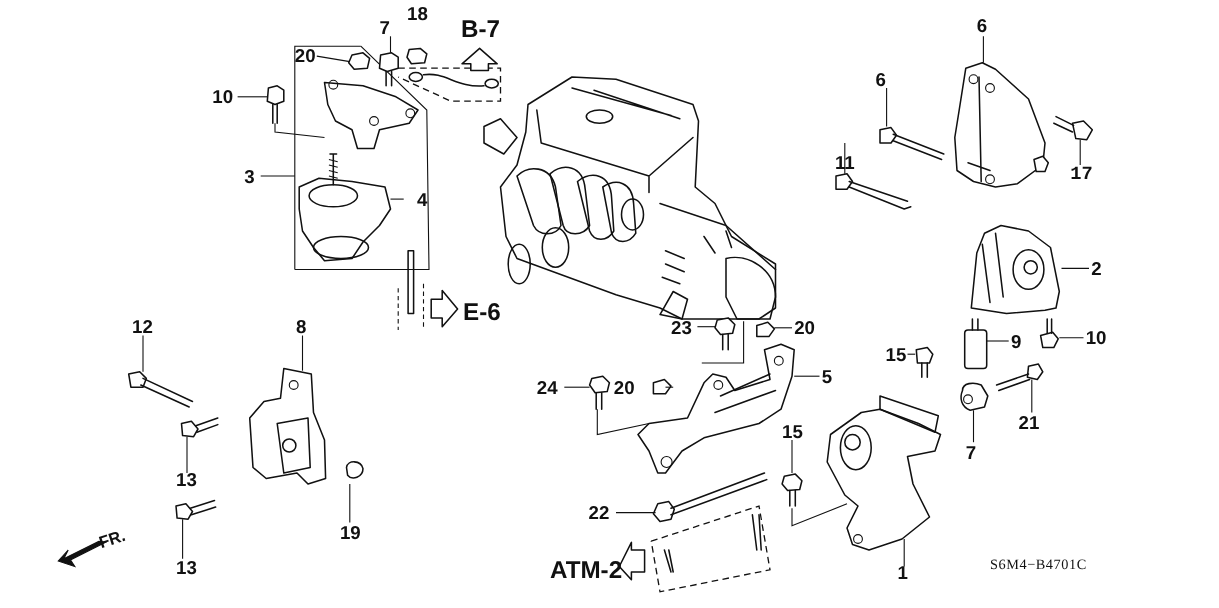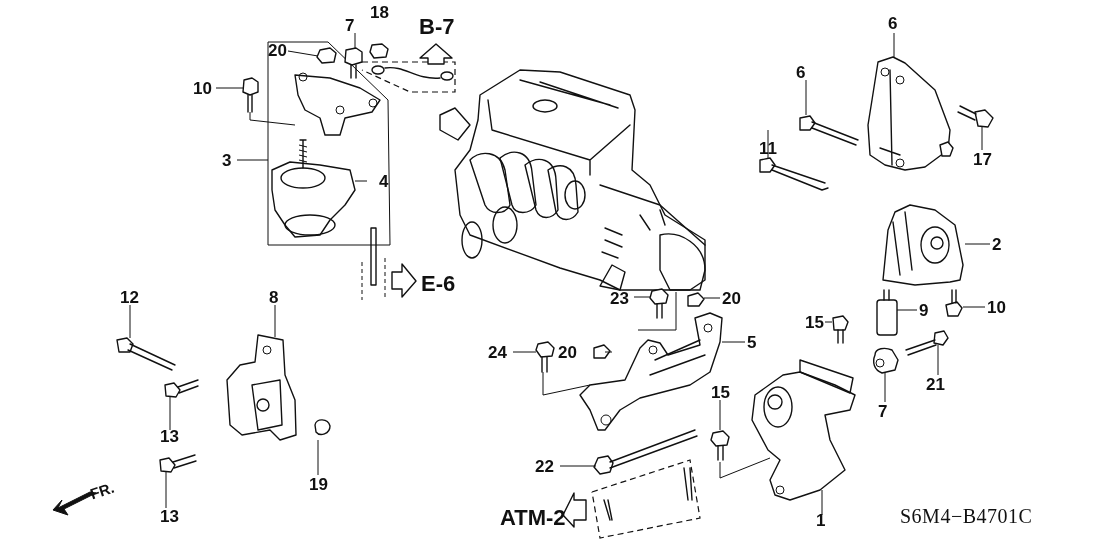--- a/index.html
+++ b/index.html
@@ -1,20 +1,20 @@
 <!DOCTYPE html>
 <html><head>
 <meta charset="utf-8">
 <style>
   html,body{margin:0;padding:0;background:#ffffff;}
   body{width:1108px;height:553px;overflow:hidden;position:relative;font-family:"Liberation Sans",sans-serif;}
   #diagram{position:absolute;left:0;top:0;width:1108px;height:553px;}
   .lbl{position:absolute;font-family:"Liberation Sans",sans-serif;font-weight:bold;font-size:17px;color:#111;line-height:1;white-space:nowrap;}
   .ref{position:absolute;font-family:"Liberation Sans",sans-serif;font-weight:bold;font-size:22px;color:#111;line-height:1;white-space:nowrap;}
-  .code{position:absolute;font-family:"Liberation Serif",serif;font-size:20px;color:#111;letter-spacing:0.5px;white-space:nowrap;}
+  .code{position:absolute;font-family:"Liberation Serif",serif;font-size:13px;color:#111;letter-spacing:0.5px;white-space:nowrap;}
   svg .p{fill:none;stroke:#111;stroke-width:1.4;stroke-linejoin:round;stroke-linecap:round;}
   svg .t{fill:none;stroke:#111;stroke-width:1;}
   svg .d{fill:none;stroke:#111;stroke-width:1.2;stroke-dasharray:6 4;}
   svg .w{fill:#fff;stroke:#111;stroke-width:1.4;stroke-linejoin:round;}
   svg .k{fill:#111;stroke:#111;stroke-width:1;}
 </style>
 </head>
 <body>
 
 <div id="diagram">
@@ -204,21 +204,21 @@
 <span class="lbl" style="left:193px;top:80px;">10</span>
 <span class="lbl" style="left:987px;top:299px;">10</span>
 <span class="lbl" style="left:759px;top:114px;margin-top:26px;">11</span>
 <span class="lbl" style="left:120px;top:289px;">12</span>
 <span class="lbl" style="left:160px;top:428px;">13</span>
 <span class="lbl" style="left:160px;top:508px;">13</span>
 <span class="lbl" style="left:345px;top:17px;">7</span>
 <span class="lbl" style="left:805px;top:314px;">15</span>
 <span class="lbl" style="left:711px;top:384px;">15</span>
 <span class="lbl" style="left:796px;top:64px;">6</span>
-<span class="lbl" style="left:973px;top:151px;">17</span>
+<span class="lbl" style="left:973px;top:151px;font-family:Liberation Mono, monospace;">17</span>
 <span class="lbl" style="left:370px;top:4px;">18</span>
 <span class="lbl" style="left:309px;top:476px;">19</span>
 <span class="lbl" style="left:268px;top:42px;">20</span>
 <span class="lbl" style="left:722px;top:290px;">20</span>
 <span class="lbl" style="left:558px;top:344px;">20</span>
 <span class="lbl" style="left:926px;top:376px;">21</span>
 <span class="lbl" style="left:535px;top:458px;">22</span>
 <span class="lbl" style="left:610px;top:290px;">23</span>
 <span class="lbl" style="left:488px;top:344px;">24</span>
 

